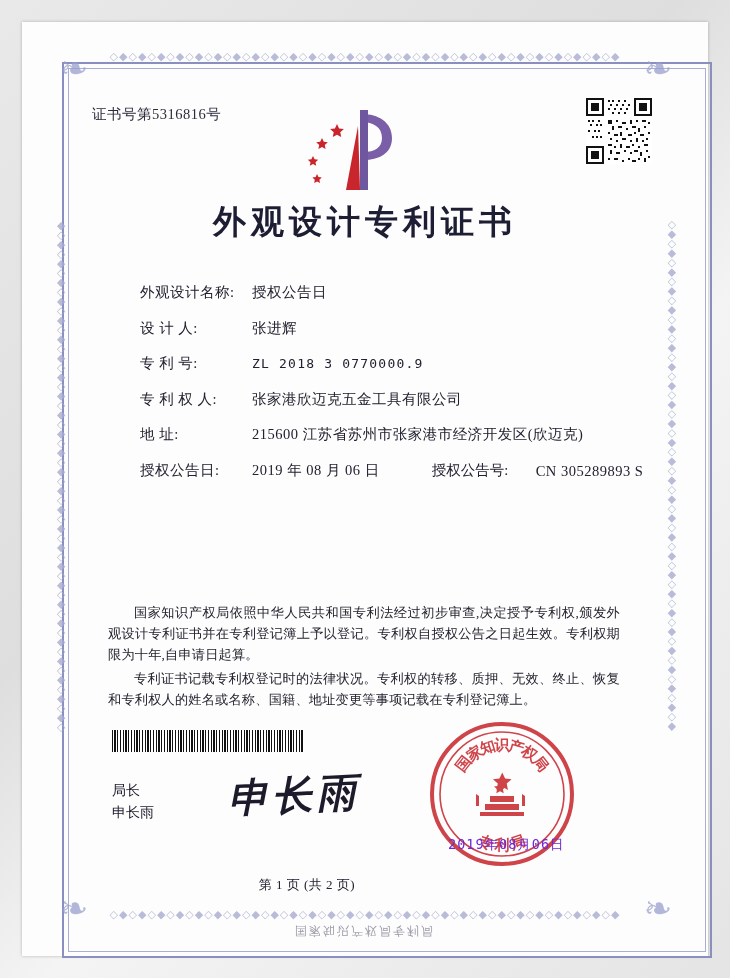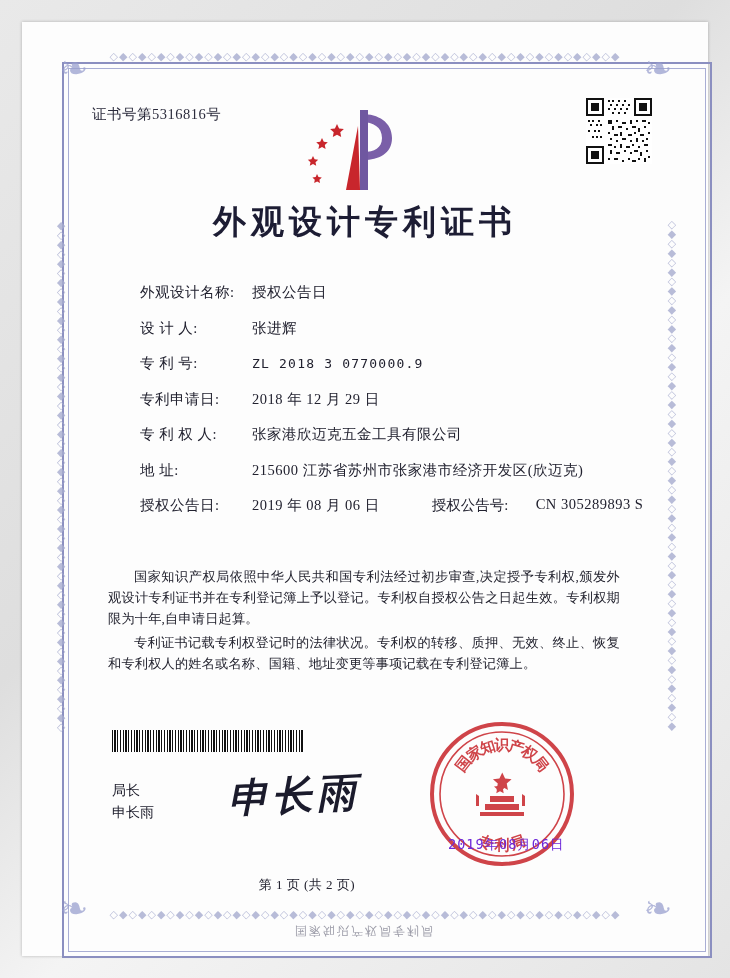--- a/index.html
+++ b/index.html
@@ -137,40 +137,40 @@
   }
   .f-value { letter-spacing: .5px; }
   .f-value.mono {
     font-family: "DejaVu Sans Mono", monospace;
     font-size: 13px;
     letter-spacing: 1.2px;
   }
   .field-row.two-col .col2 {
     margin-left: 52px;
     display: flex;
-    align-items: flex-start;
+    align-items: flex-end;
   }
   .col2 .f-label2 {
     width: 104px;
     flex: 0 0 104px;
   }
 
   .para {
     position: absolute;
     left: 108px;
     width: 512px;
     font-size: 13.2px;
     line-height: 21px;
     color: #23232f;
     text-align: justify;
     letter-spacing: .2px;
   }
   .para.p1 { top: 566px; }
   .para.p2 { top: 632px; }
-  .indent { text-indent: 26px; display: block; }
+  .indent { text-indent: 26px; display: block; margin-top: 36px; }
 
   
   .barcode {
     position: absolute;
     left: 112px; top: 730px;
     width: 192px; height: 22px;
     background: repeating-linear-gradient(
       90deg,
       #111 0px, #111 1px, #fff 1px, #fff 2px,
       #111 2px, #111 4px, #fff 4px, #fff 5px,
@@ -382,24 +382,20 @@
     </div>
     <div class="field-row">
       <span class="f-label">设  计  人:</span>
       <span class="f-value">张进辉</span>
     </div>
     <div class="field-row">
       <span class="f-label">专  利  号:</span>
       <span class="f-value mono">ZL 2018 3 0770000.9</span>
     </div>
     <div class="field-row">
-      <span class="f-label">专利申请日:</span>
-      <span class="f-value">2018 年 12 月 29 日</span>
-    </div>
-    <div class="field-row">
       <span class="f-label">专 利 权 人:</span>
       <span class="f-value">张家港欣迈克五金工具有限公司</span>
     </div>
     <div class="field-row">
       <span class="f-label">地        址:</span>
       <span class="f-value">215600 江苏省苏州市张家港市经济开发区(欣迈克)</span>
     </div>
     <div class="field-row two-col">
       <span class="f-label">授权公告日:</span>
       <span class="f-value">2019 年 08 月 06 日</span>

